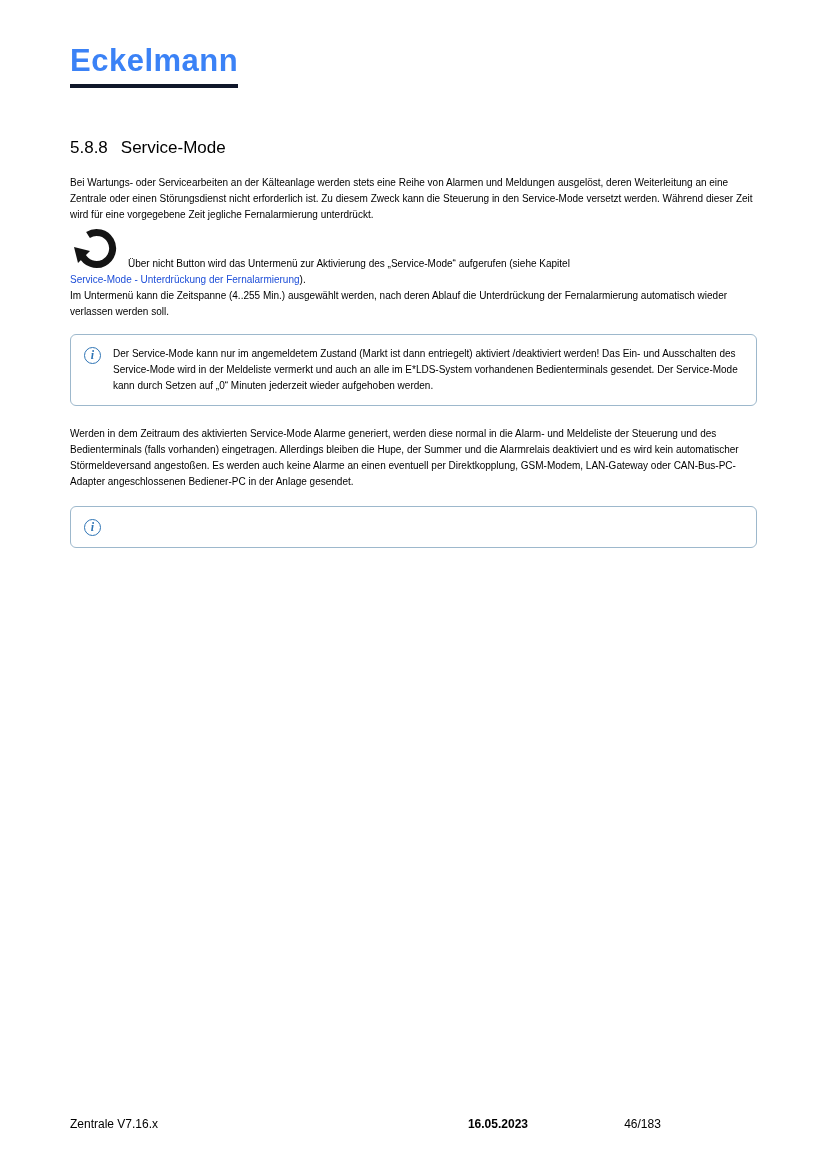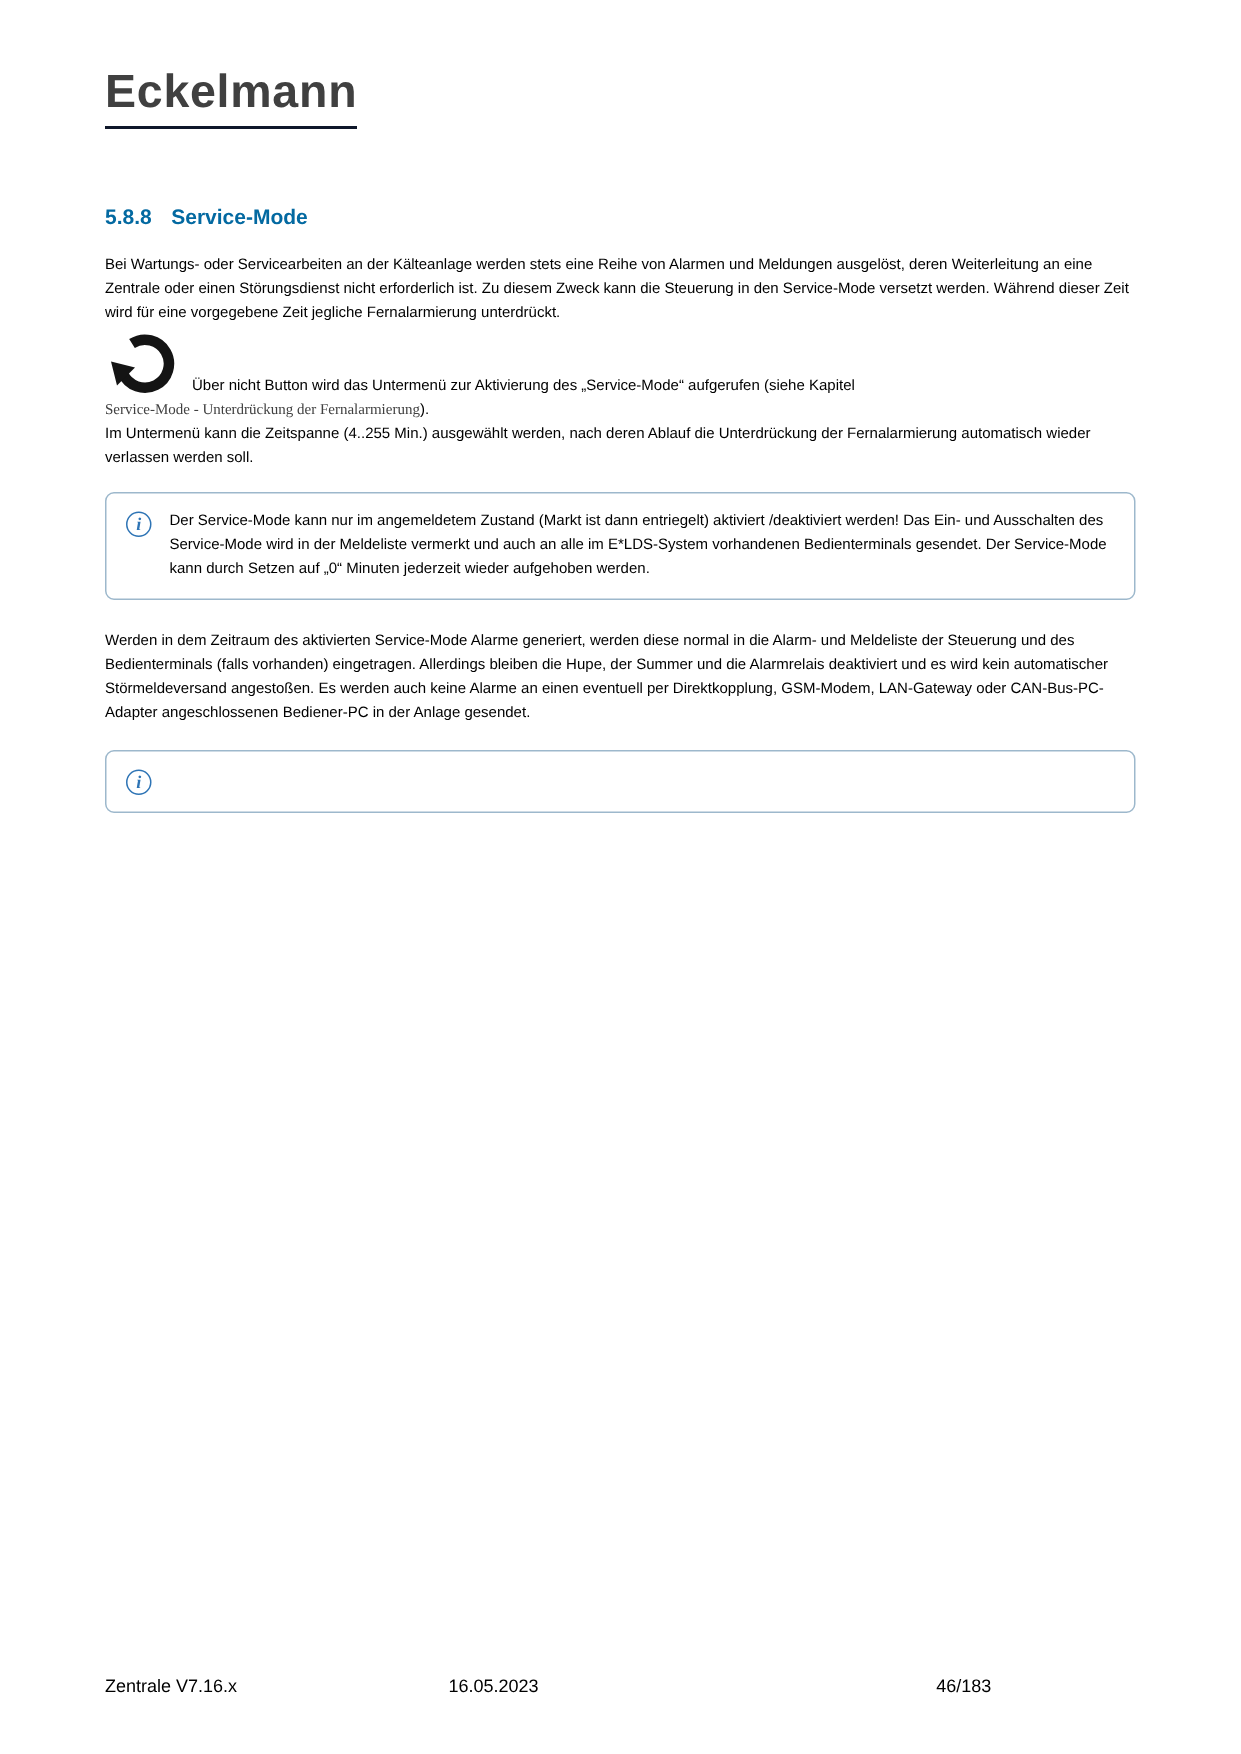--- a/index.html
+++ b/index.html
@@ -17,54 +17,53 @@
     overflow: hidden;
   }
   .content {
     padding: 44px 70px 0 70px;
   }
   
   .logo {
     display: inline-block;
     font-size: 31px;
     font-weight: bold;
-    color: #404040;
+    color: #3b82f6;
     letter-spacing: 0.5px;
     padding-bottom: 6px;
-    border-bottom: 2px solid #0f172a;
+    border-bottom: 4px solid #0f172a;
     line-height: 1.1;
   }
   
   h2.section-heading {
     margin: 50px 0 17px 0;
-    font-size: 14px;
-    font-weight: bold;
-    color: #0369a1;
+    font-size: 17px;
+    font-weight: normal;
+    color: #000000;
   }
   h2.section-heading .sec-num { margin-right: 13px; }
   
   p.body-text {
     font-size: 10px;
     line-height: 16px;
     color: #000000;
   }
   p.para1 { margin-bottom: 5px; }
   p.icon-para { margin-bottom: 9px; }
   .service-icon {
     display: inline-block;
     width: 50px;
     height: 44px;
     vertical-align: bottom;
     margin-right: 8px;
   }
   a.doc-link {
-    color: #404040;
+    color: #1d4ed8;
     text-decoration: none;
     cursor: pointer;
-    font-family: Liberation Serif, serif;
   }
   
   .infobox {
     border: 1px solid #9db8cc;
     border-radius: 6px;
     padding: 11px 13px 11px 13px;
     display: flex;
     align-items: flex-start;
     gap: 12px;
     background: #ffffff;
@@ -91,21 +90,21 @@
   .footer {
     position: absolute;
     left: 70px;
     right: 70px;
     top: 1117px;
     display: flex;
     font-size: 12px;
     color: #000000;
   }
   .footer .f-left  { flex: 1; text-align: left; }
-  .footer .f-mid   { flex: 1; text-align: left; }
+  .footer .f-mid   { flex: 1; text-align: right; font-weight: bold; }
   .footer .f-right { flex: 1; text-align: center; }
 </style>
 </head>
 <body>
 
 <div class="page">
   <div class="content">
 
     <div>
       <span class="logo">Eckelmann</span>

